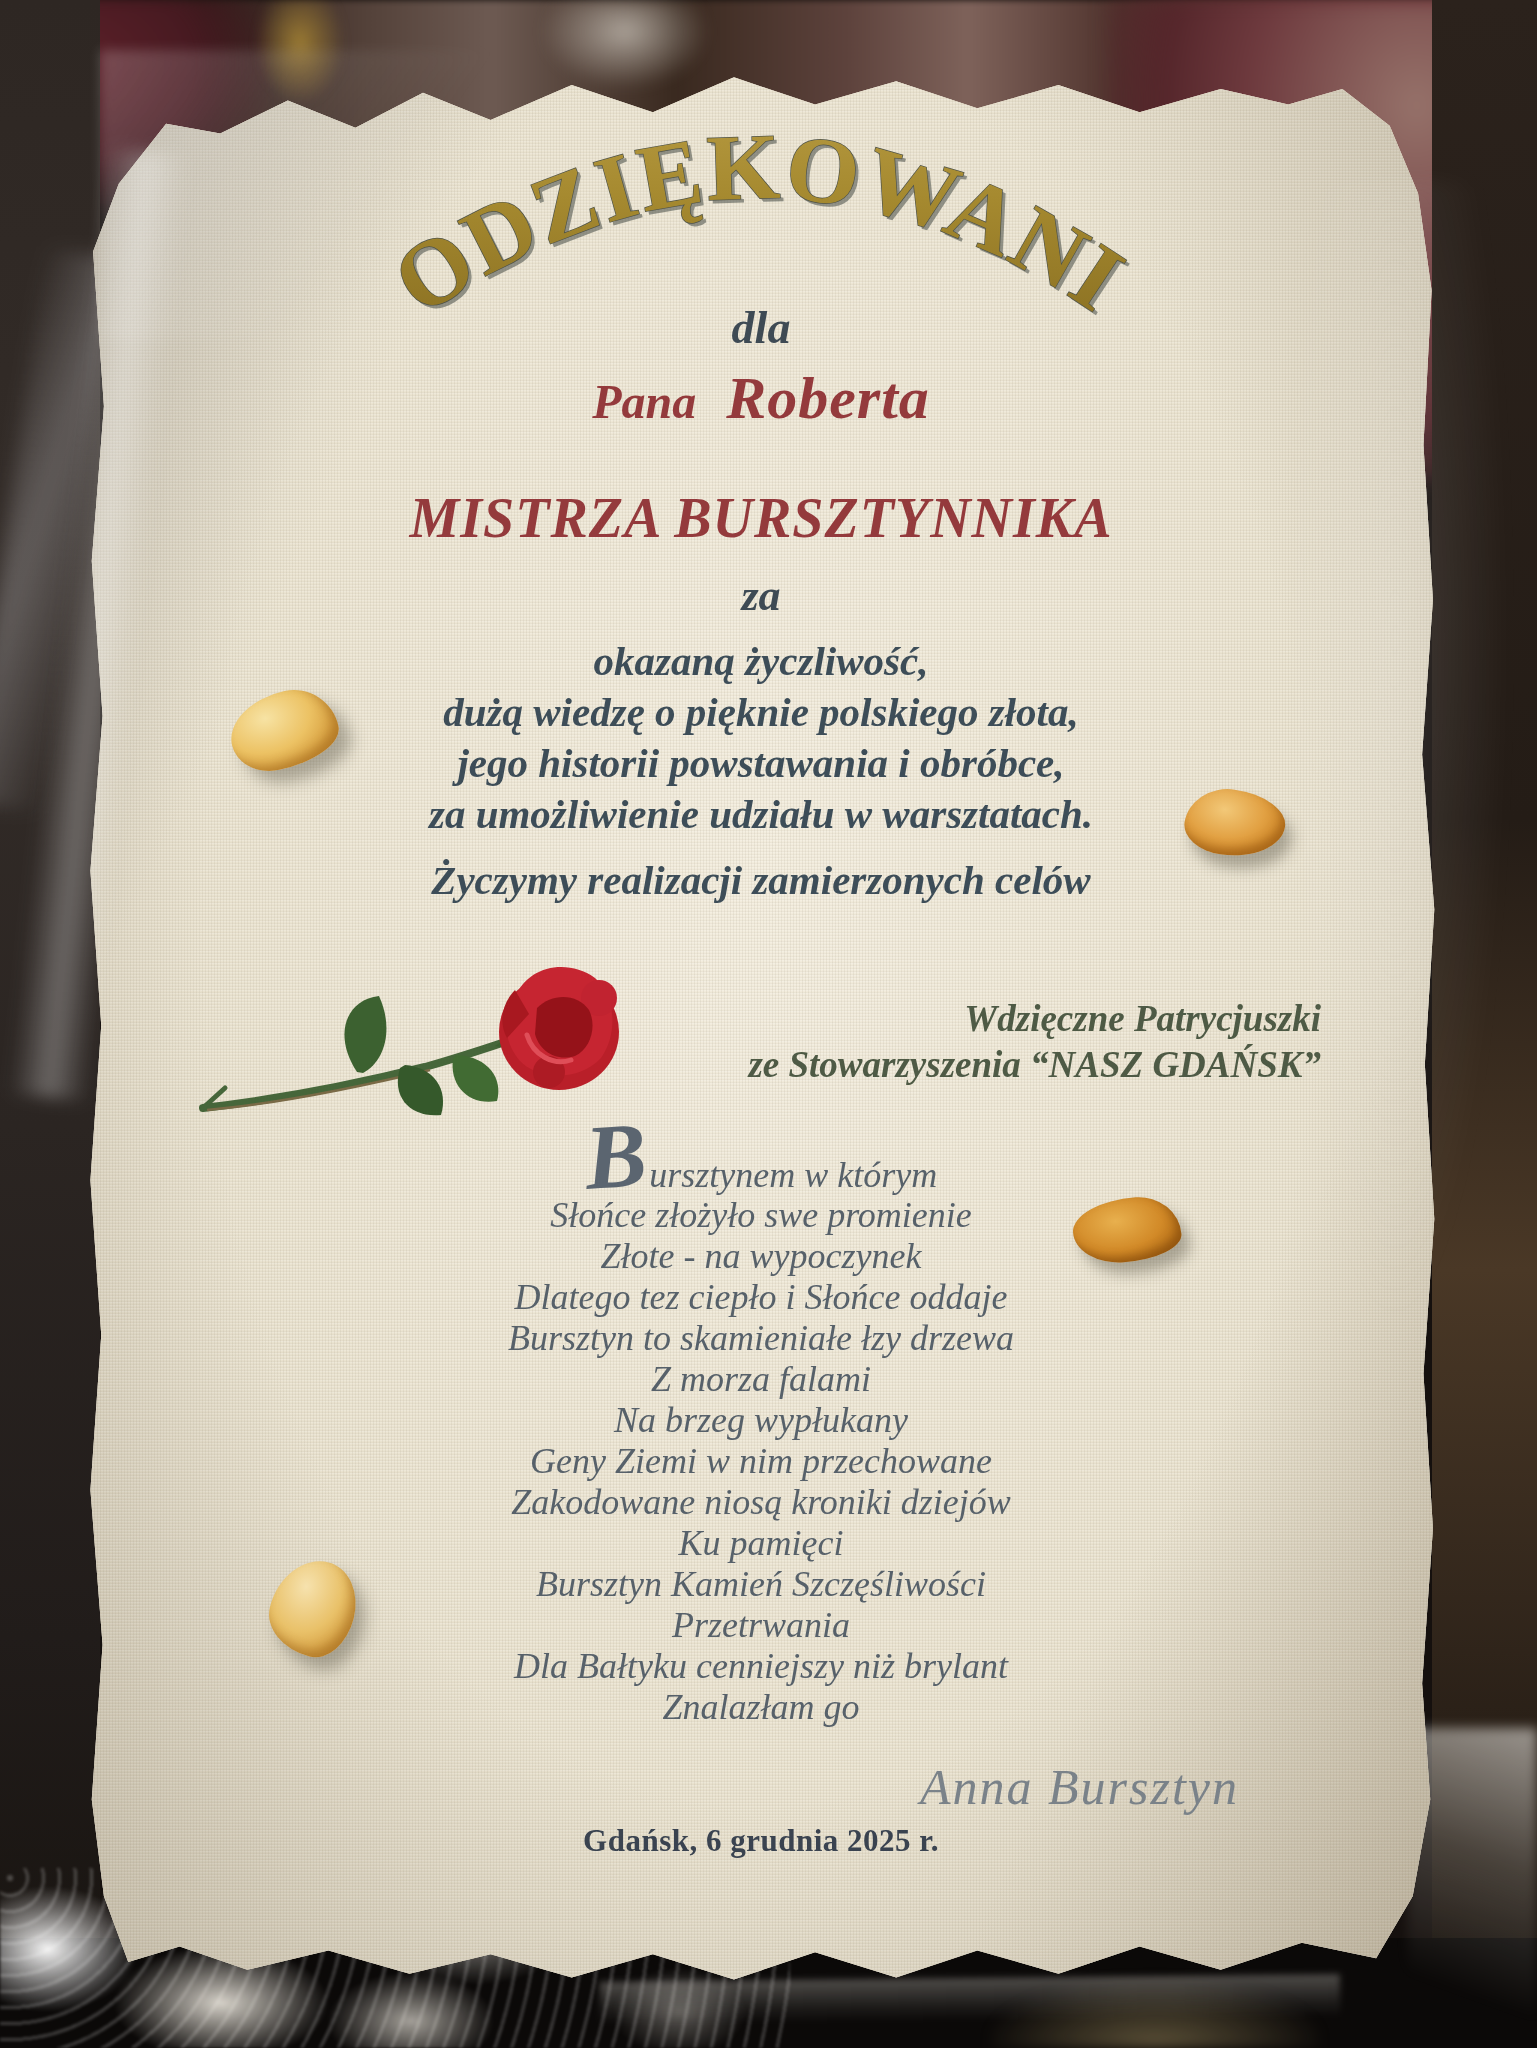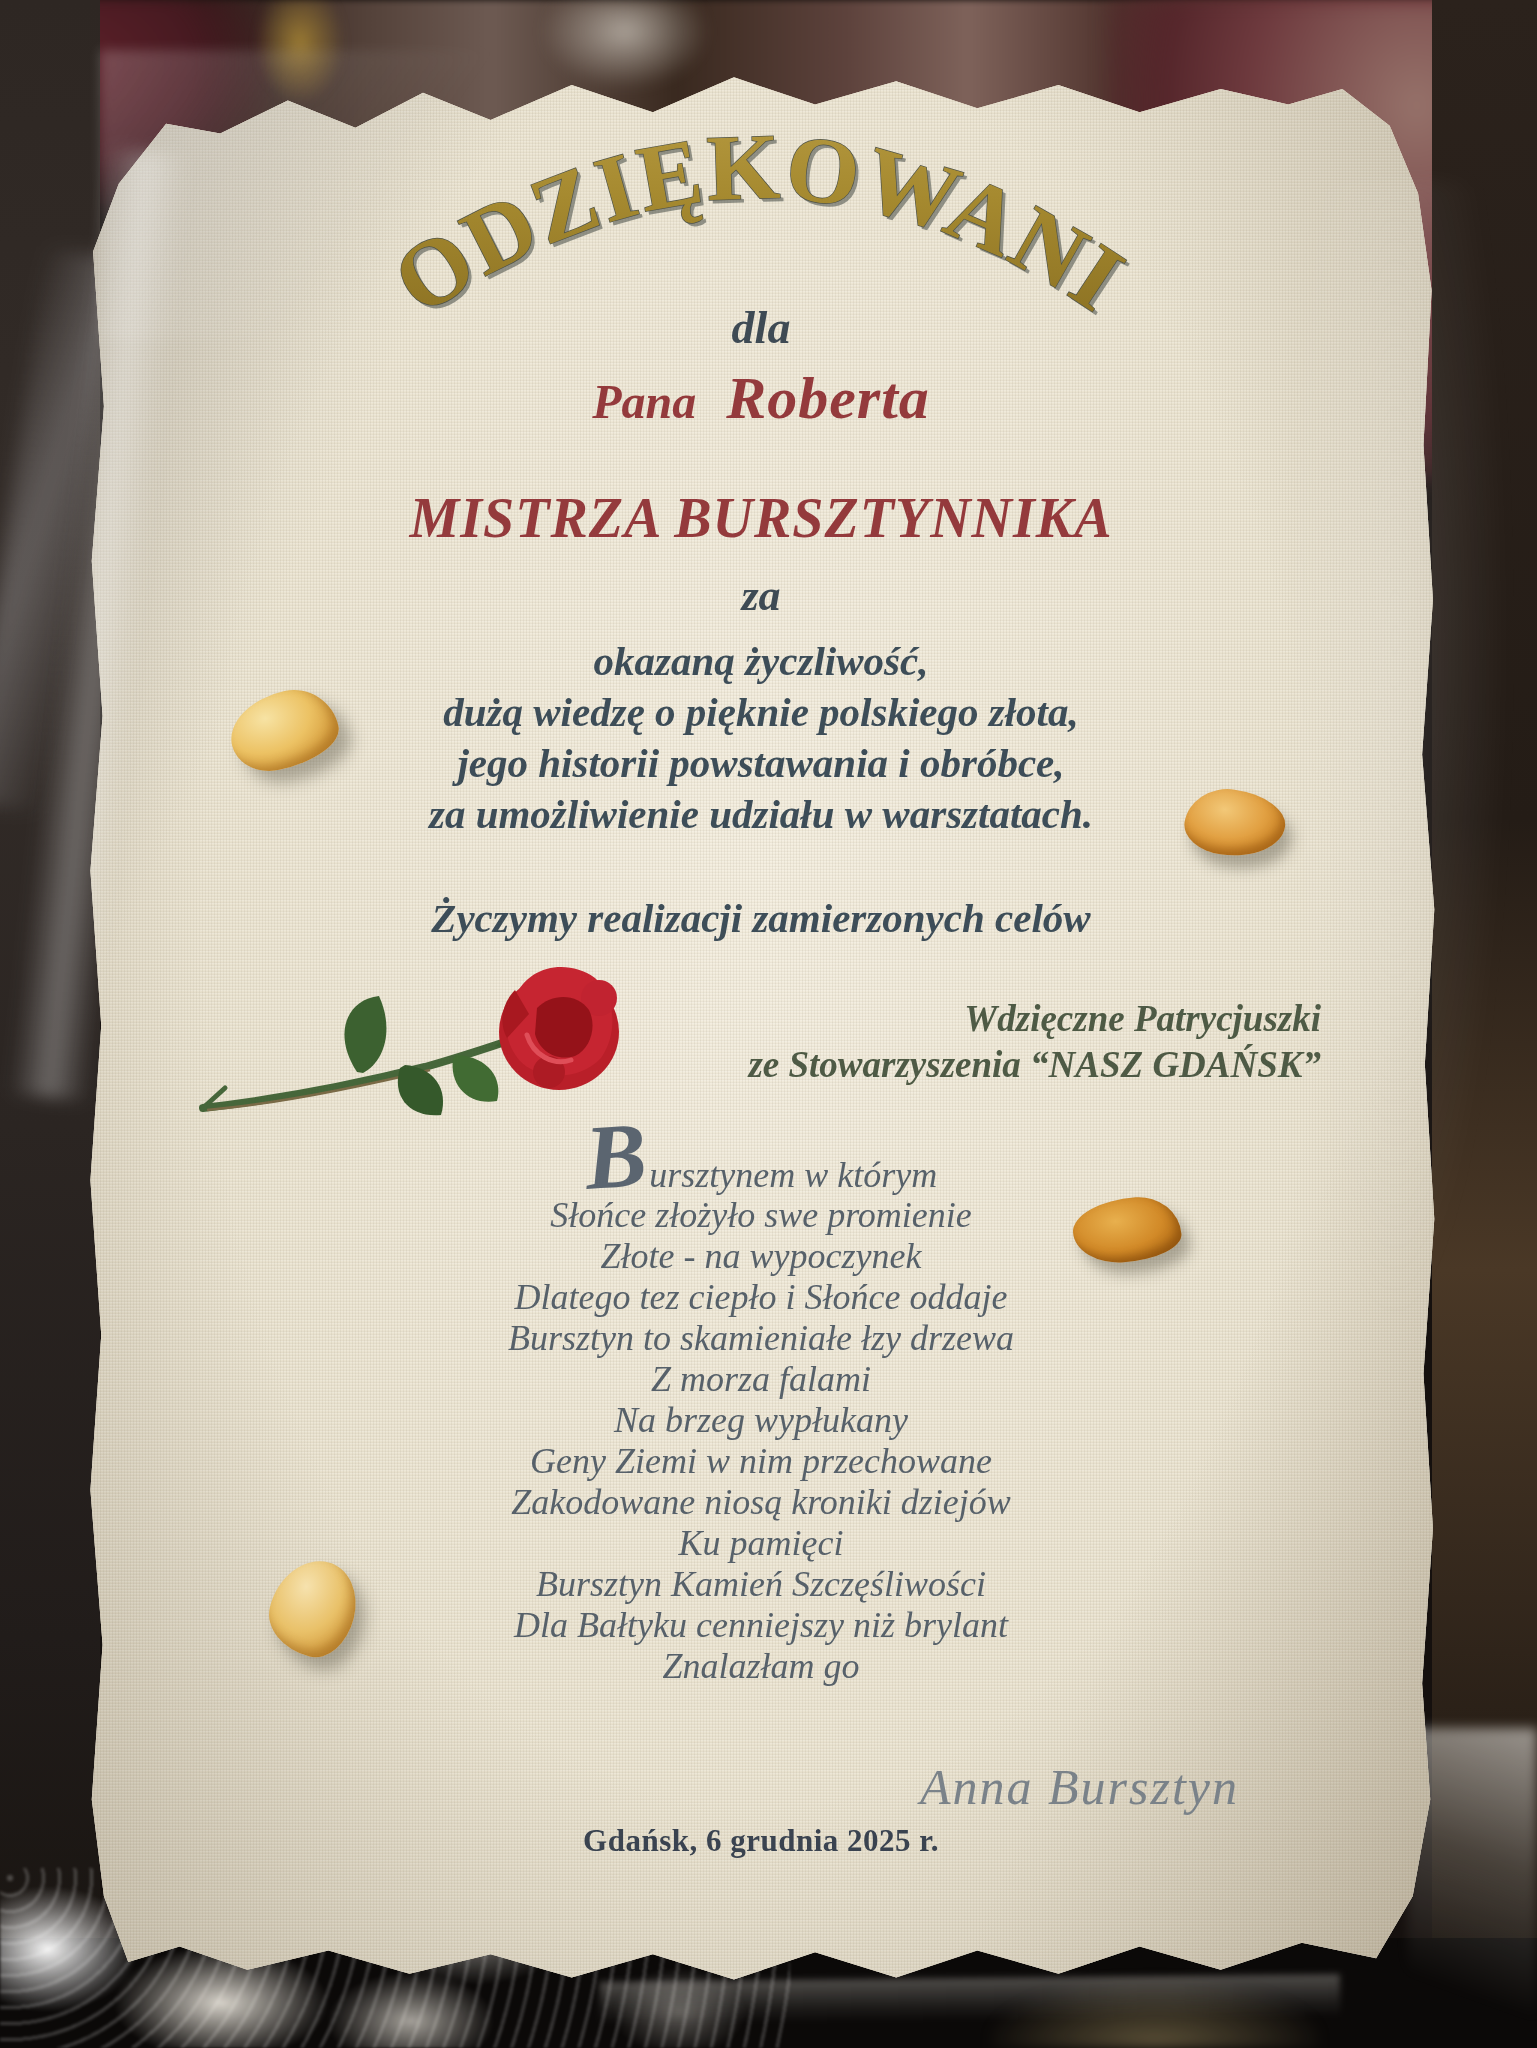--- a/index.html
+++ b/index.html
@@ -60,21 +60,21 @@
   
   .title-svg{position:absolute;left:50%;transform:translateX(-50%);top:62px;}
   
   .dla{top:243px;font-size:46px;font-style:italic;font-weight:700;color:#3e4a54;}
   .nameline{top:306px;display:flex;justify-content:center;align-items:baseline;gap:30px;color:#943a3c;}
   .nameline .prefix{font-size:48px;font-style:italic;font-weight:700;}
   .nameline .bigname{font-size:60px;font-style:italic;font-weight:700;letter-spacing:1px;}
   .rtitle{top:428px;font-size:56px;font-style:italic;font-weight:700;color:#943a3c;letter-spacing:1px;}
   .za{top:512px;font-size:44px;font-style:italic;font-weight:700;color:#3e4a54;}
   .gratitude{top:578px;font-size:41px;line-height:51px;font-style:italic;font-weight:700;color:#3d4d58;}
-  .wishes{top:795px;font-size:41px;line-height:54px;font-style:italic;font-weight:700;color:#3d4d58;margin-top:38px;}
+  .wishes{top:795px;font-size:41px;line-height:54px;font-style:italic;font-weight:700;color:#3d4d58;}
   .fromblock{top:938px;text-align:right;padding-right:40px;box-sizing:border-box;
     font-size:37px;line-height:46px;font-style:italic;font-weight:600;color:#4e5a45;}
   
   .rose{position:absolute;left:110px;top:880px;}
   
   .poem{top:1063px;font-size:36px;line-height:41px;font-style:italic;color:#57616a;}
   .poem .firstline{display:flex;justify-content:center;align-items:baseline;height:74px;}
   .poem .dropcap{font-size:92px;line-height:70px;font-style:italic;font-weight:600;color:#5b6570;transform:rotate(-4deg);margin-right:3px;}
   .signature{position:absolute;left:835px;top:1700px;font-size:50px;font-style:italic;color:#7a8289;letter-spacing:2px;}
   .dateline{top:1765px;font-size:31px;font-weight:600;color:#3a4350;letter-spacing:.5px;}
@@ -197,20 +197,21 @@
     <div>Słońce złożyło swe promienie</div>
     <div>Złote - na wypoczynek</div>
     <div>Dlatego tez ciepło i Słońce oddaje</div>
     <div>Bursztyn to skamieniałe łzy drzewa</div>
     <div>Z morza falami</div>
     <div>Na brzeg wypłukany</div>
     <div>Geny Ziemi w nim przechowane</div>
     <div>Zakodowane niosą kroniki dziejów</div>
     <div>Ku pamięci</div>
     <div>Bursztyn Kamień Szczęśliwości</div>
+    <div>Przetrwania</div>
     <div>Dla Bałtyku cenniejszy niż brylant</div>
     <div>Znalazłam go</div>
   </div>
 
   <div class="signature">Anna Bursztyn</div>
 
   <div class="block dateline">Gdańsk, 6 grudnia 2025 r.</div>
 
   <div class="amber amber-1"></div>
   <div class="amber amber-2"></div>

